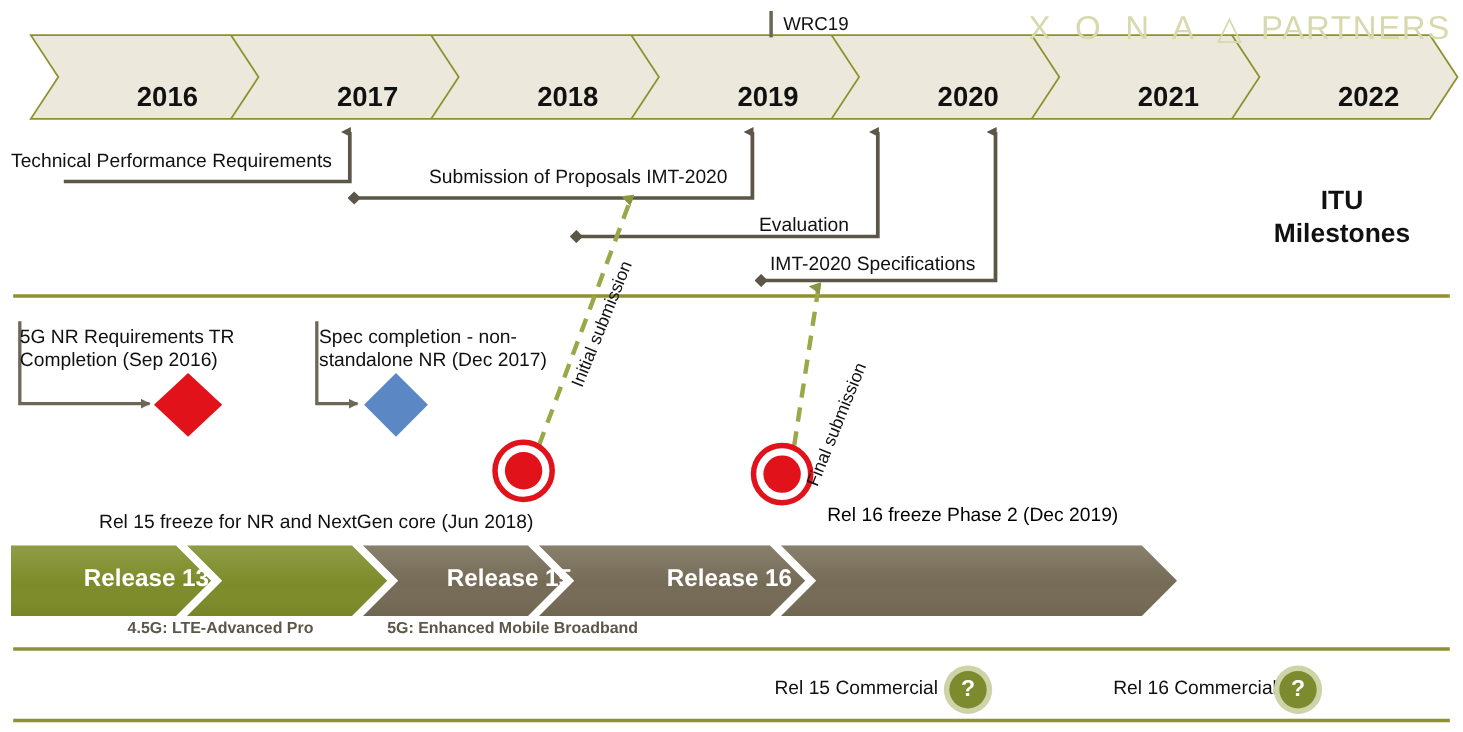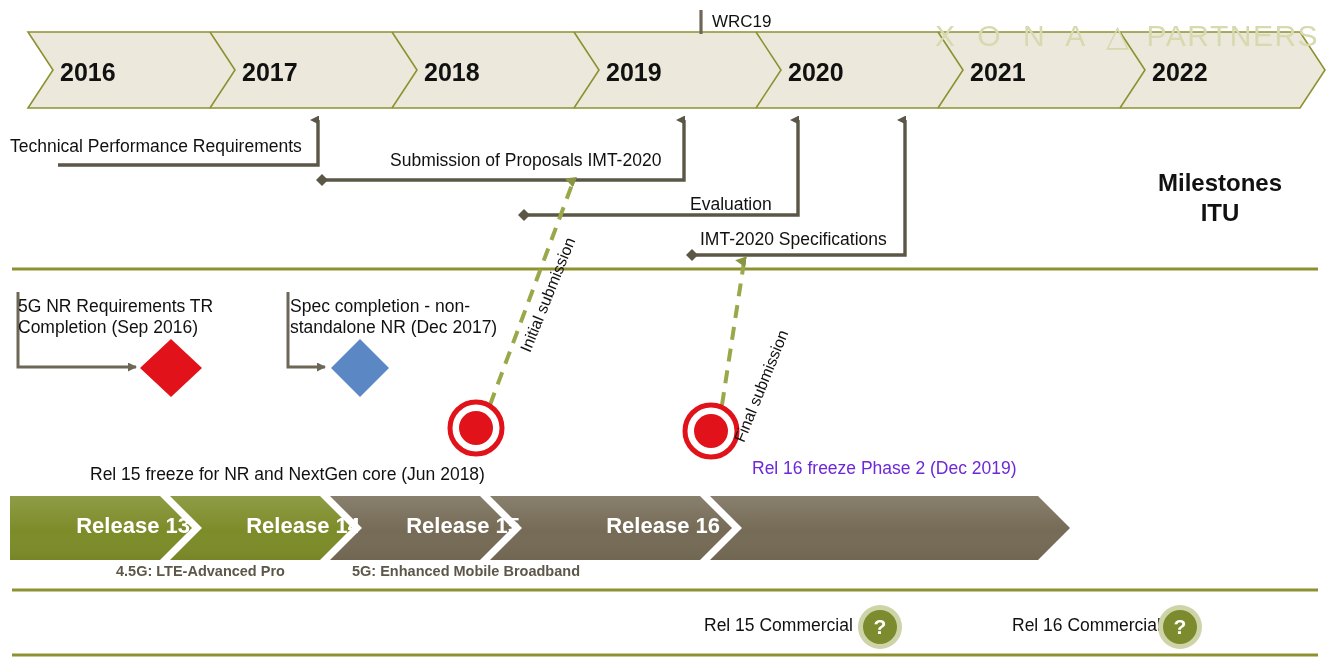--- a/index.html
+++ b/index.html
@@ -11,41 +11,41 @@
     position:relative;
     overflow:hidden;
     color:#1a1a1a;
   }
   .stage{position:absolute;left:0;top:0;width:1330px;height:665px;}
   .layer{position:absolute;left:0;top:0;width:1330px;height:665px;}
   svg.layer{pointer-events:none;}
 
   
   #brand-logo{
-    position:absolute;left:935px;top:18px;
+    position:absolute;left:935px;top:7px;
     font-size:30px;letter-spacing:2px;
     color:#d7d9ae;
     font-family:"Liberation Sans", sans-serif;
     white-space:nowrap;
     font-weight:400;
   }
   #brand-logo .mark{letter-spacing:7px;}
   #brand-logo .word{letter-spacing:1.5px;}
 
   
   #wrc19-label{
     position:absolute;left:712px;top:12px;
     font-size:17px;color:#111;white-space:nowrap;
   }
 
   
   .year-label{
-    position:absolute;top:58px;
+    position:absolute;top:74px;
     font-size:25px;font-weight:bold;color:#111;
-    text-align:left;width:120px;
+    text-align:right;width:120px;
     letter-spacing:0px;
   }
 
   
   .section-title{
     position:absolute;
     width:190px;text-align:center;
     font-size:24px;font-weight:bold;color:#111;
     line-height:1.25;
   }
@@ -67,21 +67,21 @@
   #cap-spec-comp{left:290px;top:296px;width:215px;}
 
   .rot-cap{
     position:absolute;font-size:16px;color:#111;white-space:nowrap;
     transform-origin:0 0;
   }
   #cap-initial{left:517px;top:348px;transform:rotate(-68deg);}
   #cap-final{left:731px;top:438px;transform:rotate(-68deg);}
 
   #cap-rel15-freeze{position:absolute;left:90px;top:464px;font-size:17.5px;color:#111;white-space:nowrap;}
-  #cap-rel16-freeze{position:absolute;left:752px;top:458px;font-size:17.5px;color:#6d28d9;white-space:nowrap;}
+  #cap-rel16-freeze{position:absolute;left:752px;top:458px;font-size:17.5px;color:#000000;white-space:nowrap;}
 
   
   .rel-label{
     position:absolute;top:513px;
     font-size:22px;font-weight:bold;color:#ffffff;
     text-align:right;white-space:nowrap;
   }
   
   .rel-sub{
     position:absolute;top:563px;
@@ -237,35 +237,34 @@
   <div class="year-label" style="left:788px">2020</div>
   <div class="year-label" style="left:970px">2021</div>
   <div class="year-label" style="left:1152px">2022</div>
 
   <div class="itu-cap" id="cap-tpr">Technical Performance Requirements</div>
   <div class="itu-cap" id="cap-sub">Submission  of Proposals  IMT-2020</div>
   <div class="itu-cap" id="cap-eval">Evaluation</div>
   <div class="itu-cap" id="cap-spec">IMT-2020 Specifications</div>
 
   <div class="section-title" id="itu-title">
+    <div>ITU</div>
     <div>Milestones</div>
-    <div>ITU</div>
   </div>
 
   <div class="g3-cap" id="cap-5gnr">5G NR Requirements TR Completion (Sep 2016)</div>
   <div class="g3-cap" id="cap-spec-comp">Spec completion - non-standalone NR (Dec 2017)</div>
 
   <div class="rot-cap" id="cap-initial">Initial submission</div>
   <div class="rot-cap" id="cap-final">Final submission</div>
 
   <div id="cap-rel15-freeze">Rel 15  freeze for  NR and NextGen core (Jun  2018)</div>
   <div id="cap-rel16-freeze">Rel 16 freeze Phase 2 (Dec 2019)</div>
 
   <div class="rel-label" style="left:20px;width:170px">Release 13</div>
-  <div class="rel-label" style="left:190px;width:170px">Release 14</div>
   <div class="rel-label" style="left:350px;width:170px">Release 15</div>
   <div class="rel-label" style="left:520px;width:200px">Release 16</div>
 
   <div class="rel-sub" id="sub-45g">4.5G: LTE-Advanced Pro</div>
   <div class="rel-sub" id="sub-5g">5G: Enhanced  Mobile  Broadband</div>
 
   <div class="comm-label" id="comm-1">Rel 15 Commercial</div>
   <div class="qmark" id="qmark-1">
     <div class="ring"></div>
     <div class="disc"></div>

